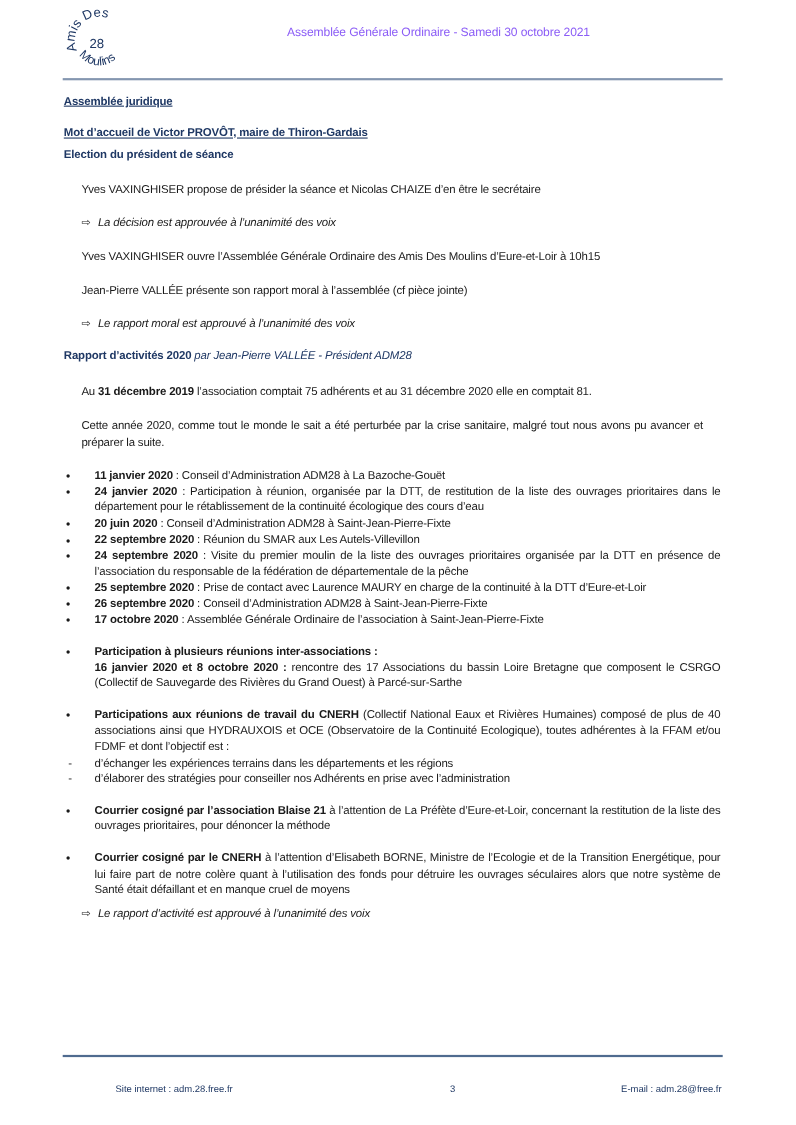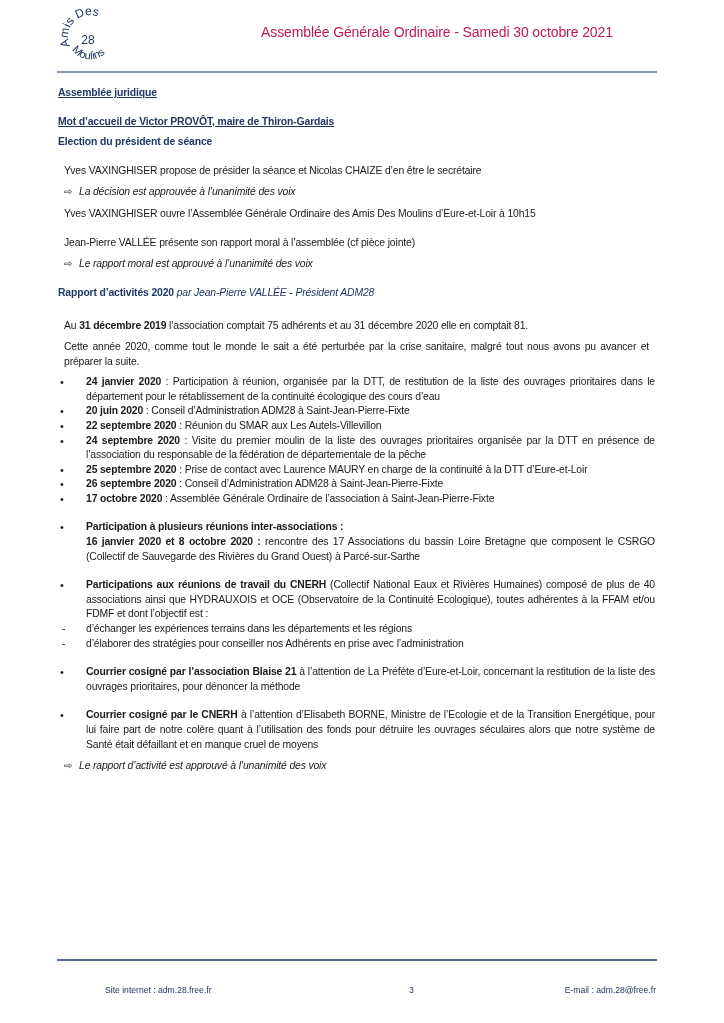--- a/index.html
+++ b/index.html
@@ -1,27 +1,27 @@
 <!DOCTYPE html>
 <html><head>
   <meta charset="utf-8">
   <style>
     html, body { margin: 0; padding: 0; background: #ffffff; }
     body { width: 724px; height: 1023px; position: relative; overflow: hidden;
       font-family: "Liberation Sans", sans-serif; color: #1a1a1a; }
     .logo { position: absolute; left: 58px; top: 6px; width: 64px; height: 64px; }
-    .header-title { position: absolute; left: 261px; top: 24px; font-size: 14px; color: #be185d; letter-spacing: -0.1px; white-space: nowrap; }
+    .header-title { position: absolute; left: 261px; top: 24px; font-size: 11px; color: #8b5cf6; letter-spacing: -0.1px; white-space: nowrap; }
     .rule { position: absolute; left: 57px; width: 600px; height: 3px; }
     .rule.top { top: 71px; background: #8496b0; height: 2px; }
     .rule.bottom { top: 959px; background: #4f6b8f; height: 2px; }
     .content { position: absolute; left: 58px; top: 86px; width: 597px; font-size: 10.4px; line-height: 14.6px; letter-spacing: -0.15px; }
     .section-link { color: #1f3864; font-weight: bold; text-decoration: underline; margin: 0 0 6px 0; }
     .heading { color: #1f3864; font-weight: bold; margin: 0; }
     .heading .by { font-weight: normal; font-style: italic; }
-    p { margin: 6px; }
+    p { margin: 16px; }
     .italic-note { font-style: italic; display: flex; }
     .arrow { font-style: normal; width: 15px; display: inline-block; font-size: 10px; }
     .justify { text-align: justify; }
     ul.bullets { list-style: none; margin: 0; padding: 0; }
     ul.bullets li { position: relative; padding-left: 28px; text-align: justify; }
     ul.bullets li::before { content: "•"; position: absolute; left: 2px; top: 0; font-size: 11px; }
     ul.dashes { list-style: none; margin: 0; padding: 0; }
     ul.dashes li { position: relative; padding-left: 28px; text-align: justify; }
     ul.dashes li::before { content: "-"; position: absolute; left: 4px; top: 0; }
     b { font-weight: bold; }
@@ -68,20 +68,21 @@
   </p>
 
   <p class="heading" style="margin-bottom:19px">
     <span>Rapport d’activités 2020</span>
     <span class="by">par Jean-Pierre VALLÉE - Président ADM28</span>
   </p>
   <p><span>Au </span><b>31 décembre 2019</b><span> l’association comptait 75 adhérents et au 31 décembre 2020 elle en comptait 81.</span></p>
   <p class="justify">Cette année 2020, comme tout le monde le sait a été perturbée par la crise sanitaire, malgré tout nous avons pu avancer et préparer la suite.</p>
 
   <ul class="bullets" id="events-list">
+      <li><b>11 janvier 2020</b><span> : Conseil d’Administration ADM28 à La Bazoche-Gouët</span></li>
       <li><b>24 janvier 2020</b><span> : Participation à réunion, organisée par la DTT, de restitution de la liste des ouvrages prioritaires dans le département pour le rétablissement de la continuité écologique des cours d’eau</span></li>
       <li><b>20 juin 2020</b><span> : Conseil d’Administration ADM28 à Saint-Jean-Pierre-Fixte</span></li>
       <li><b>22 septembre 2020</b><span> : Réunion du SMAR aux Les Autels-Villevillon</span></li>
       <li><b>24 septembre 2020</b><span> : Visite du premier moulin de la liste des ouvrages prioritaires organisée par la DTT en présence de l’association du responsable de la fédération de départementale de la pêche</span></li>
       <li><b>25 septembre 2020</b><span> : Prise de contact avec Laurence MAURY en charge de la continuité à la DTT d’Eure-et-Loir</span></li>
       <li><b>26 septembre 2020</b><span> : Conseil d’Administration ADM28 à Saint-Jean-Pierre-Fixte</span></li>
       <li><b>17 octobre 2020</b><span> : Assemblée Générale Ordinaire de l’association à Saint-Jean-Pierre-Fixte</span></li>
     </ul>
 
   <ul class="bullets" style="margin-top:14px">

